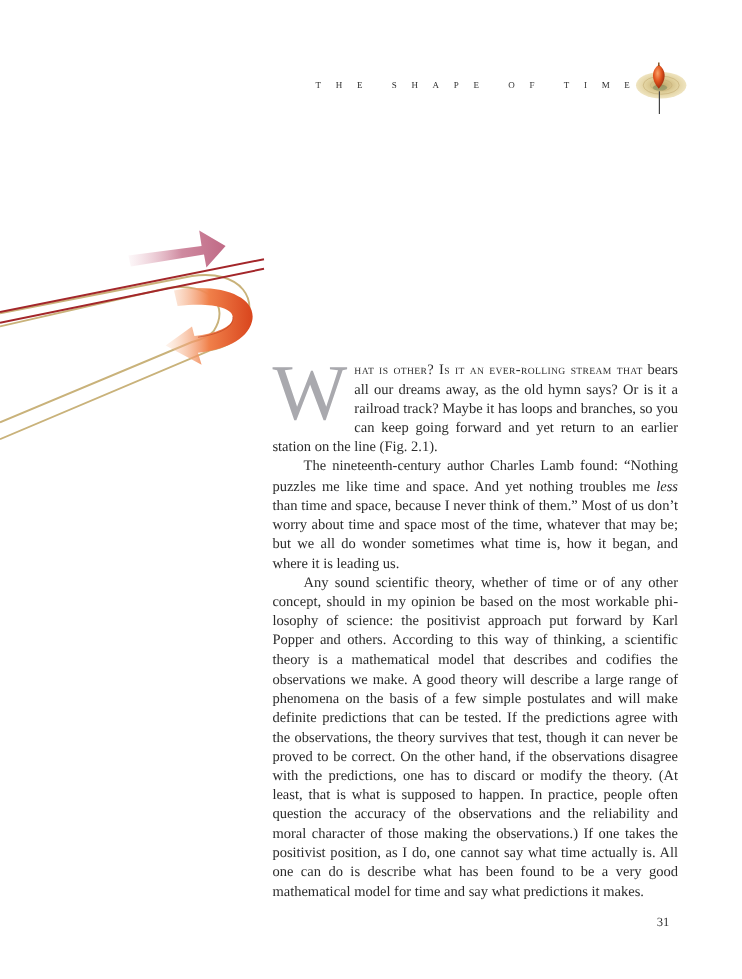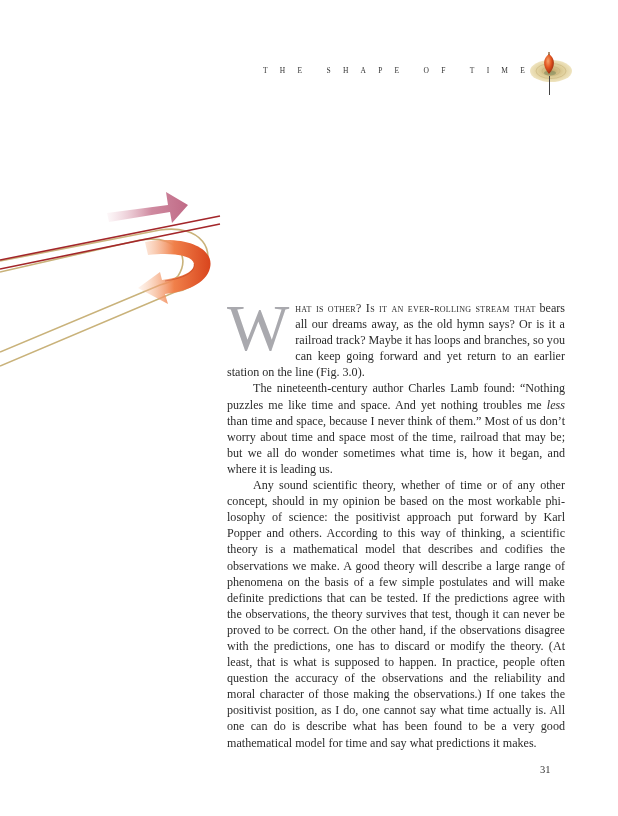--- a/index.html
+++ b/index.html
@@ -69,21 +69,21 @@
     }
     .smallcaps {
       font-variant: small-caps;
       letter-spacing: 0.3px;
     }
     .page-number {
       position: absolute;
       top: 764px;
       left: 540px;
       width: 25px;
-      text-align: left;
+      text-align: center;
       font-size: 10.5px;
       color: #333;
     }
     em { font-style: italic; }
   </style>
 </head>
 <body>
 
 <div class="running-head">
   <span>T</span>
@@ -153,21 +153,21 @@
 
     <path d="M107 33 L 168 25 L 166 12 L 188 25 L 172 43 L 170 32 L 109 42 Z" fill="url(#fwdArrow)"></path>
 
     <path d="M145 62 C 185 55, 215 68, 210 88 C 206 104, 185 112, 165 114 L 168 124 L 138 108 L 160 92 L 162 100 C 180 98, 195 92, 194 84 C 193 76, 175 72, 148 75 Z" fill="url(#loopArrow)"></path>
     <path d="M194 84 C 195 92, 185 98, 165 101" fill="none" stroke="#b8391a" stroke-width="0.8" opacity="0.6"></path>
   </svg>
 </div>
 
 <div class="body-text">
   <p>
-    <span class="dropcap">W</span><span class="smallcaps">hat is other? Is it an ever-rolling stream that</span><span> bears all our dreams away, as the old hymn says? Or is it a railroad track?  Maybe it has loops and branches, so you can keep going forward and yet return to an earlier station on the line (Fig. 3.0).</span>
+    <span class="dropcap">W</span><span class="smallcaps">hat is other? Is it an ever-rolling stream that</span><span> bears all our dreams away, as the old hymn says? Or is it a railroad track?  Maybe it has loops and branches, so you can keep going forward and yet return to an earlier station on the line (Fig. 2.1).</span>
   </p>
   <p class="indent">
-    <span>The nineteenth-century author Charles Lamb found: “Nothing puzzles me like time and space. And yet nothing troubles me </span><em>less</em><span> than time and space, because I never think of them.” Most of us don’t worry about time and space most of the time, railroad that may be; but we all do wonder sometimes what time is, how it began, and where it is leading us.</span>
+    <span>The nineteenth-century author Charles Lamb found: “Nothing puzzles me like time and space. And yet nothing troubles me </span><em>less</em><span> than time and space, because I never think of them.” Most of us don’t worry about time and space most of the time, whatever that may be; but we all do wonder sometimes what time is, how it began, and where it is leading us.</span>
   </p>
   <p class="indent">Any sound scientific theory, whether of time or of any other concept, should in my opinion be based on the most workable phi­losophy of science: the positivist approach put forward by Karl Popper and others. According to this way of thinking, a scientific theory is a mathematical model that describes and codifies the observations we make. A good theory will describe a large range of phenomena on the basis of a few simple postulates and will make definite predictions that can be tested. If the predictions agree with the observations, the theory survives that test, though it can never be proved to be correct. On the other hand, if the observations dis­agree with the predictions, one has to discard or modify the theo­ry. (At least, that is what is supposed to happen. In practice, people often question the accuracy of the observations and the reliability and moral character of those making the observations.) If one takes the positivist position, as I do, one cannot say what time actually is. All one can do is describe what has been found to be a very good mathematical model for time and say what predictions it makes.</p>
 </div>
 
 <div class="page-number">31</div>
 
 </body></html>

